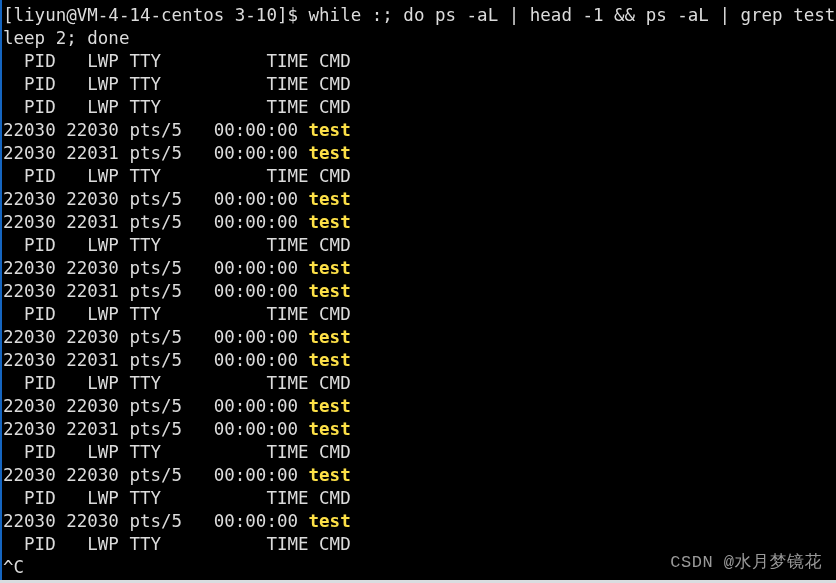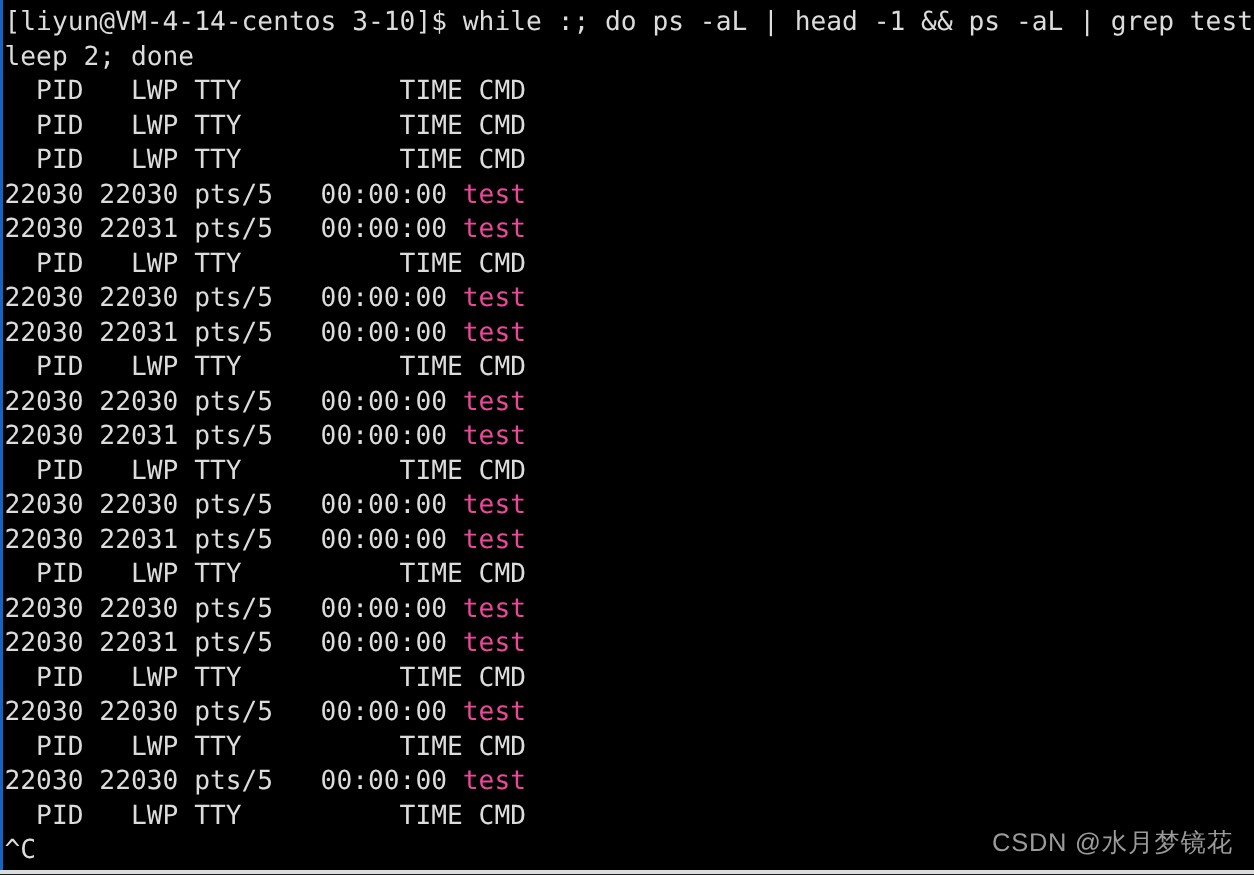--- a/index.html
+++ b/index.html
@@ -47,28 +47,28 @@
   .line {
     height: 23px;
     line-height: 23px;
     font-size: 17.5px;
     letter-spacing: 0px;
     color: #dcdcdc;
     white-space: pre;
     font-family: "DejaVu Sans Mono", "Liberation Mono", monospace;
   }
   .line .cmdname {
-    color: #ec4899;
-    font-weight: normal;
+    color: #fde047;
+    font-weight: bold;
   }
   #watermark {
     position: absolute;
     right: 14px;
     bottom: 10px;
-    font-family: Liberation Sans, sans-serif;
+    font-family: Liberation Mono, monospace;
     font-size: 17px;
     color: #9a9a9a;
     letter-spacing: 0.5px;
     white-space: pre;
     z-index: 6;
   }
 </style>
 </head>
 <body>
 

